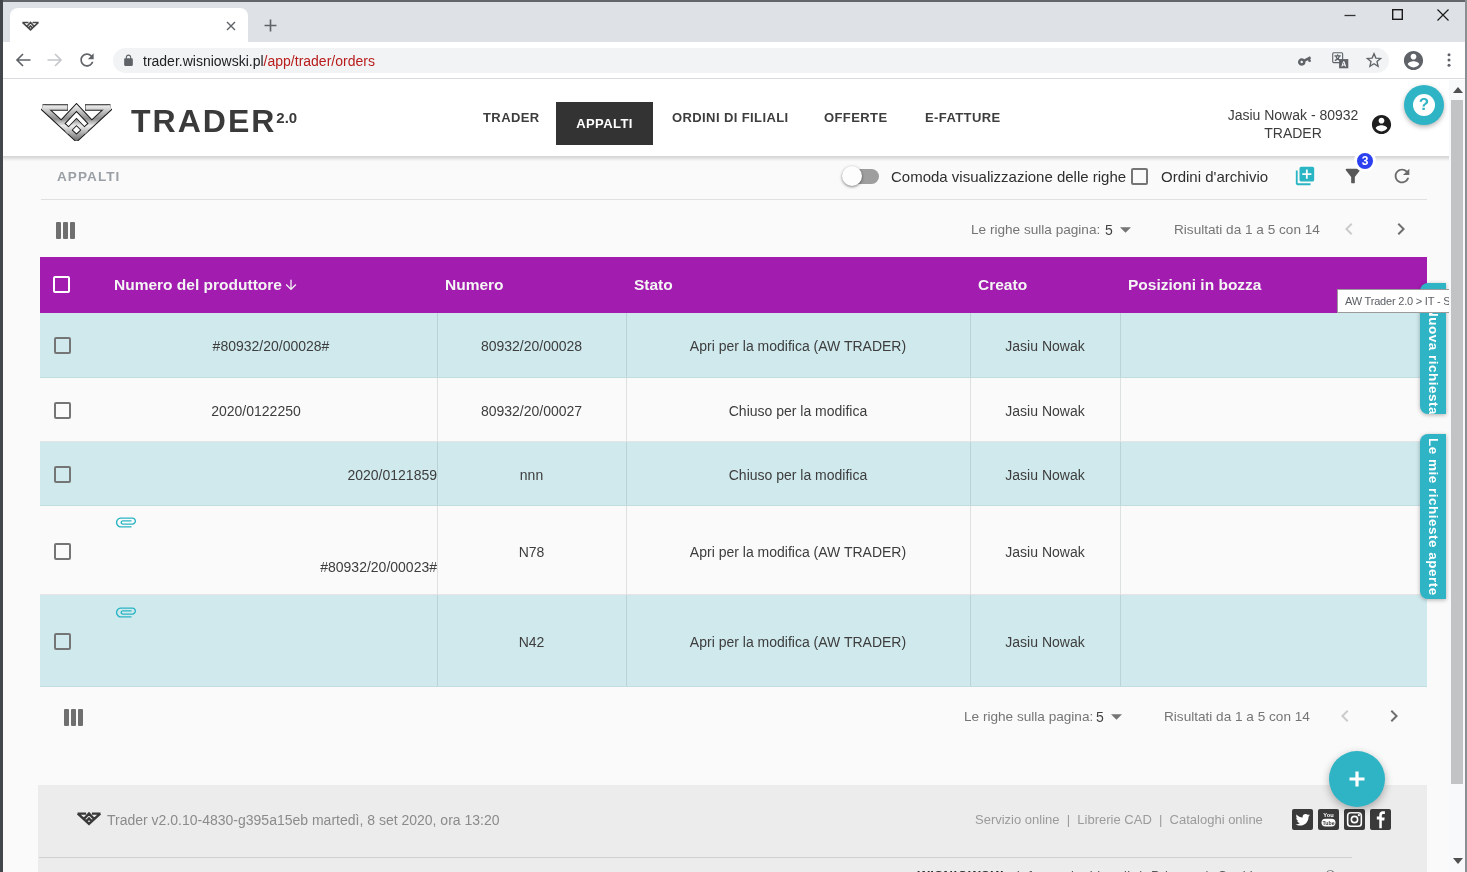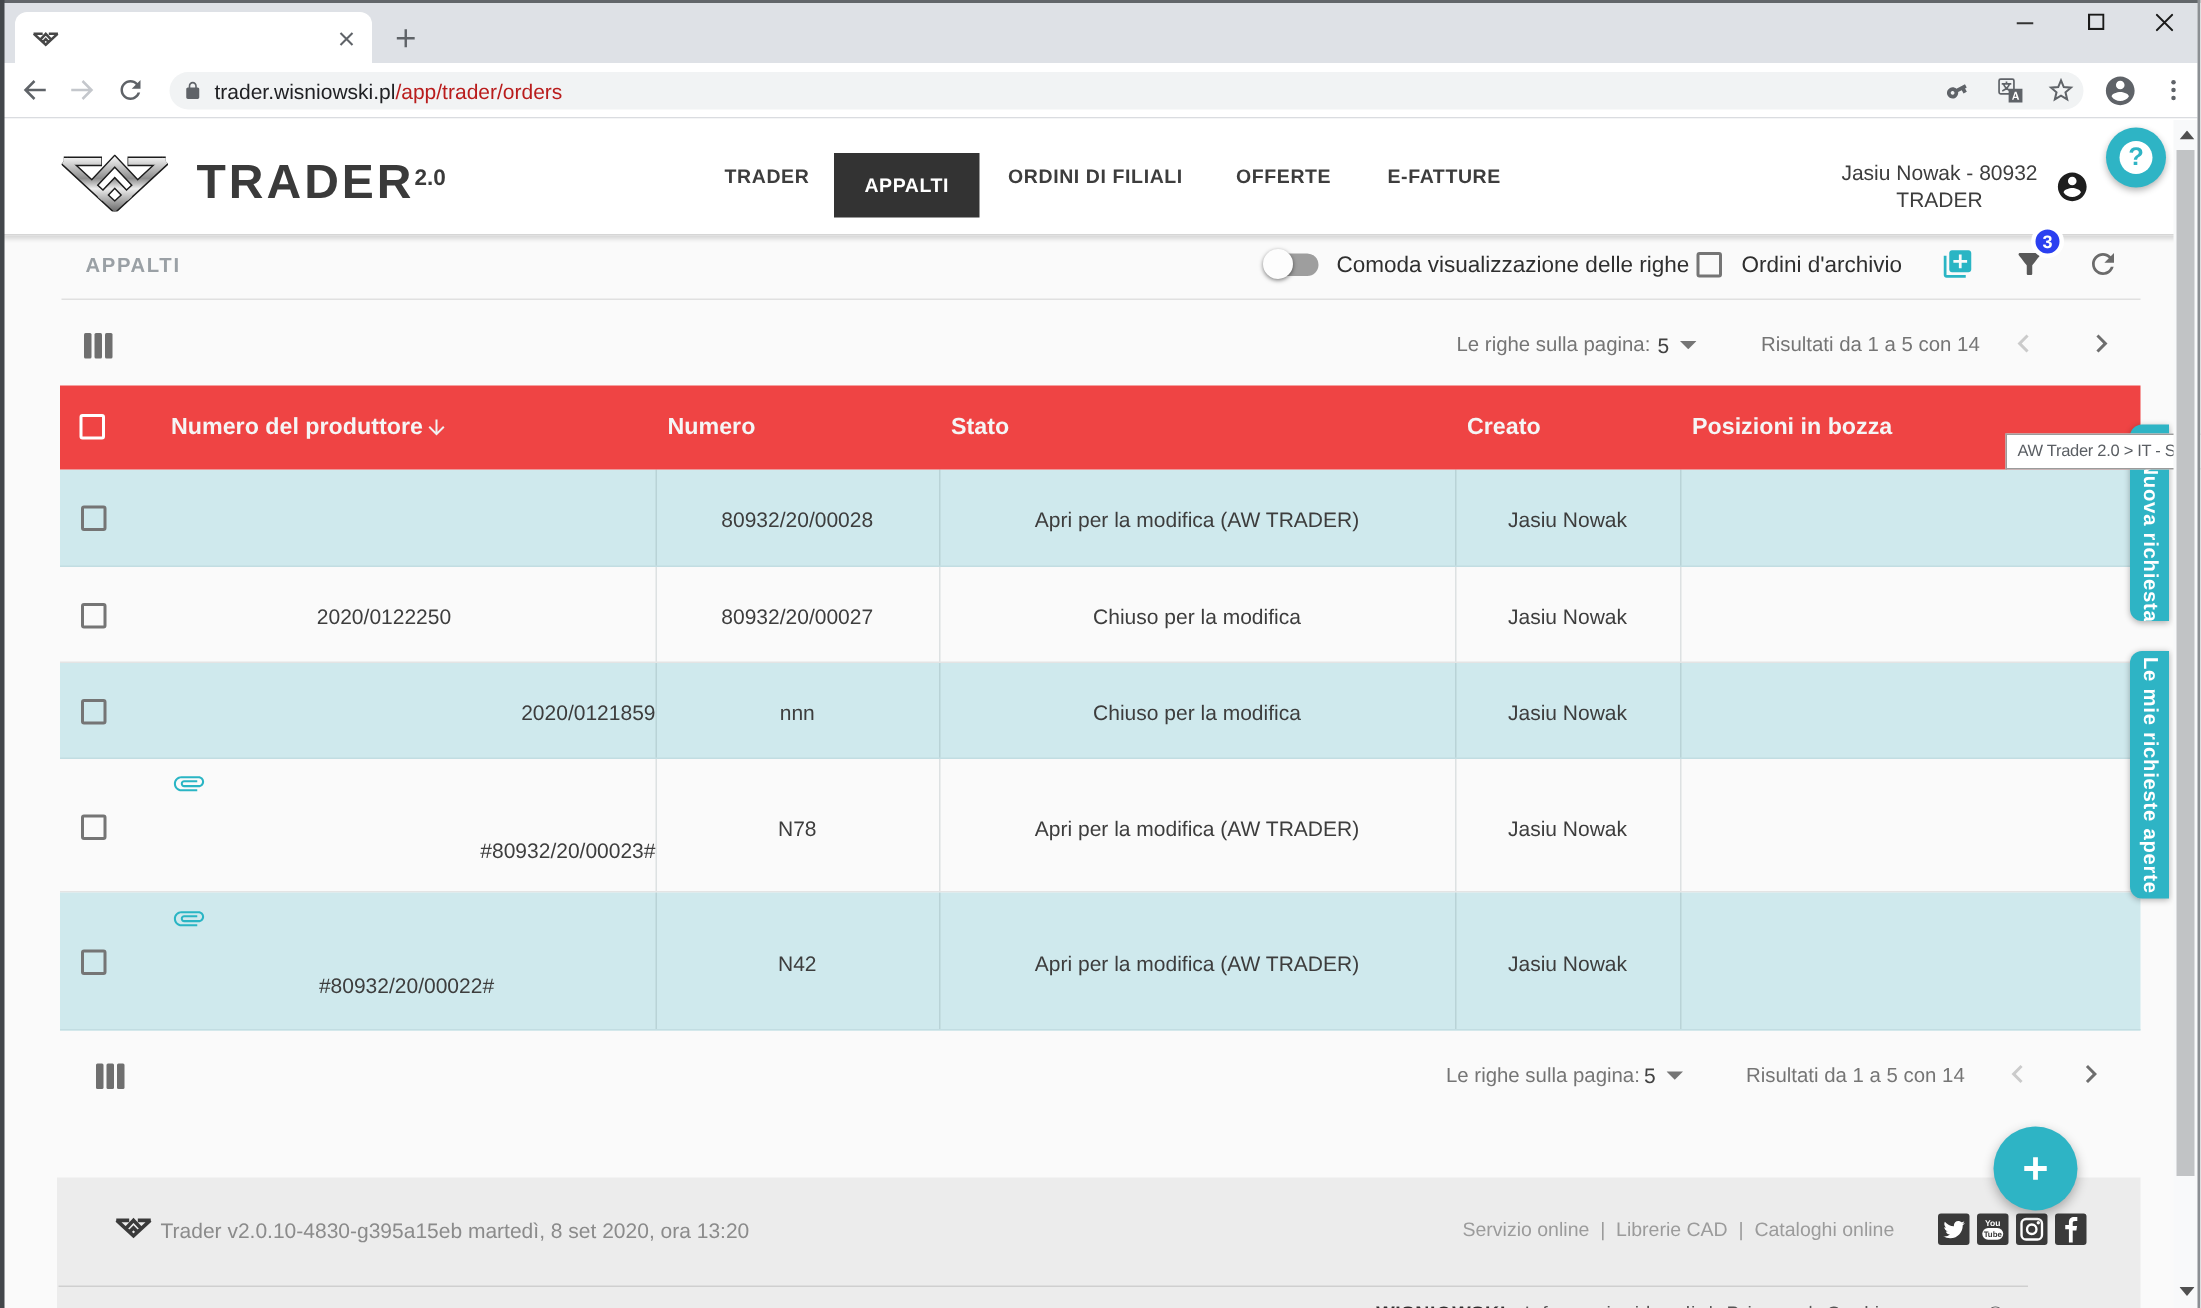--- a/index.html
+++ b/index.html
@@ -34,21 +34,21 @@
 .colsicon span { display:inline-block; width:5px; height:17px; background:#6f6f6f; margin-right:2px; border-radius:1px; }
 #toggle-track { left:843px; top:169px; width:36px; height:15px; border-radius:8px; background:#9e9e9e; }
 #toggle-knob { left:842px; top:166px; width:20px; height:20px; border-radius:50%; background:#fdfdfd; box-shadow:0 1px 3px rgba(0,0,0,.5); }
 .tlabel { font-size:15px; color:#2f2f2f; }
 .cb { width:17px; height:17px; border:2px solid #757575; border-radius:2px; background:transparent; }
 .cbw { width:17px; height:17px; border:2px solid #fff; border-radius:2px; }
 
 .pglabel { font-size:13.6px; color:#757575; }
 .pgdark { font-size:14px; color:#424242; }
 
-#thead { left:40px; top:257px; width:1387px; height:56px; background:#ef4444; z-index:2; }
+#thead { left:40px; top:257px; width:1387px; height:56px; background:#a21caf; z-index:2; }
 .th { position:absolute; top:0; height:56px; line-height:56px; color:#f5f5f5; font-size:15.5px; font-weight:bold; }
 .row { position:absolute; left:40px; width:1387px; }
 .cyan { background:#cfe9ed; border-bottom:1px solid #c2dde2; }
 .white { background:#fafafa; border-bottom:1px solid #e4e4e4; }
 .cell { position:absolute; font-size:14px; color:#3d3d3d; text-align:center; }
 .vline { position:absolute; top:0; bottom:0; width:1px; background:rgba(90,110,115,.18); }
 
 #footer { left:38px; top:785px; width:1389px; height:87px; background:#ececec; }
 #footer-line { left:39px; top:857px; width:1313px; height:1px; background:#cfcfcf; }
 .social { position:absolute; top:24px; width:21px; height:21px; background:#3a3a3a; border-radius:2px; }
@@ -207,20 +207,21 @@
       <path d="M20 12l-1.41-1.41L13 16.17V4h-2v12.17l-5.58-5.59L4 12l8 8 8-8z"></path>
     </svg>
   <div class="th" style="left:405px;">Numero</div>
   <div class="th" style="left:594px;">Stato</div>
   <div class="th" style="left:938px;">Creato</div>
   <div class="th" style="left:1088px;">Posizioni in bozza</div>
 </div>
 
 <div class="row cyan" style="top:313px;height:65px;">
   <div class="cb" style="position:absolute;left:14px;top:24px;"></div>
+  <div class="cell" style="left:65px;width:332px;top:25px;">#80932/20/00028#</div>
   <div class="cell" style="left:397px;width:189px;top:25px;">80932/20/00028</div>
   <div class="cell" style="left:586px;width:344px;top:25px;">Apri per la modifica (AW TRADER)</div>
   <div class="cell" style="left:930px;width:150px;top:25px;">Jasiu Nowak</div>
   <div class="vline" style="left:397px;"></div>
     <div class="vline" style="left:586px;"></div>
     <div class="vline" style="left:930px;"></div>
     <div class="vline" style="left:1080px;"></div>
 </div>
 <div class="row white" style="top:378px;height:64px;">
   <div class="cb" style="position:absolute;left:14px;top:24px;"></div>
@@ -256,21 +257,20 @@
   <div class="vline" style="left:397px;"></div>
     <div class="vline" style="left:586px;"></div>
     <div class="vline" style="left:930px;"></div>
     <div class="vline" style="left:1080px;"></div>
 </div>
 <div class="row cyan" style="top:595px;height:92px;">
   <div class="cb" style="position:absolute;left:14px;top:38px;"></div>
   <svg style="position:absolute;left:75px;top:6px;" width="22" height="22" viewBox="0 0 24 24" fill="#2ab5c4">
       <path transform="rotate(90 12 12)" d="M16.5 6v11.5c0 2.21-1.79 4-4 4s-4-1.79-4-4V5c0-1.38 1.12-2.5 2.5-2.5s2.5 1.12 2.5 2.5v10.5c0 .55-.45 1-1 1s-1-.45-1-1V6H10v9.5c0 1.38 1.12 2.5 2.5 2.5s2.5-1.12 2.5-2.5V5c0-2.21-1.79-4-4-4S7 2.79 7 5v12.5c0 3.04 2.46 5.5 5.5 5.5s5.5-2.46 5.5-5.5V6h-1.5z"></path>
     </svg>
-  <div class="cell" style="left:65px;width:332px;top:54px;">#80932/20/00022#</div>
   <div class="cell" style="left:397px;width:189px;top:39px;">N42</div>
   <div class="cell" style="left:586px;width:344px;top:39px;">Apri per la modifica (AW TRADER)</div>
   <div class="cell" style="left:930px;width:150px;top:39px;">Jasiu Nowak</div>
   <div class="vline" style="left:397px;"></div>
     <div class="vline" style="left:586px;"></div>
     <div class="vline" style="left:930px;"></div>
     <div class="vline" style="left:1080px;"></div>
 </div>
 
 <div class="abs colsicon" style="left:64px;top:709px;"><span></span><span></span><span></span></div>

